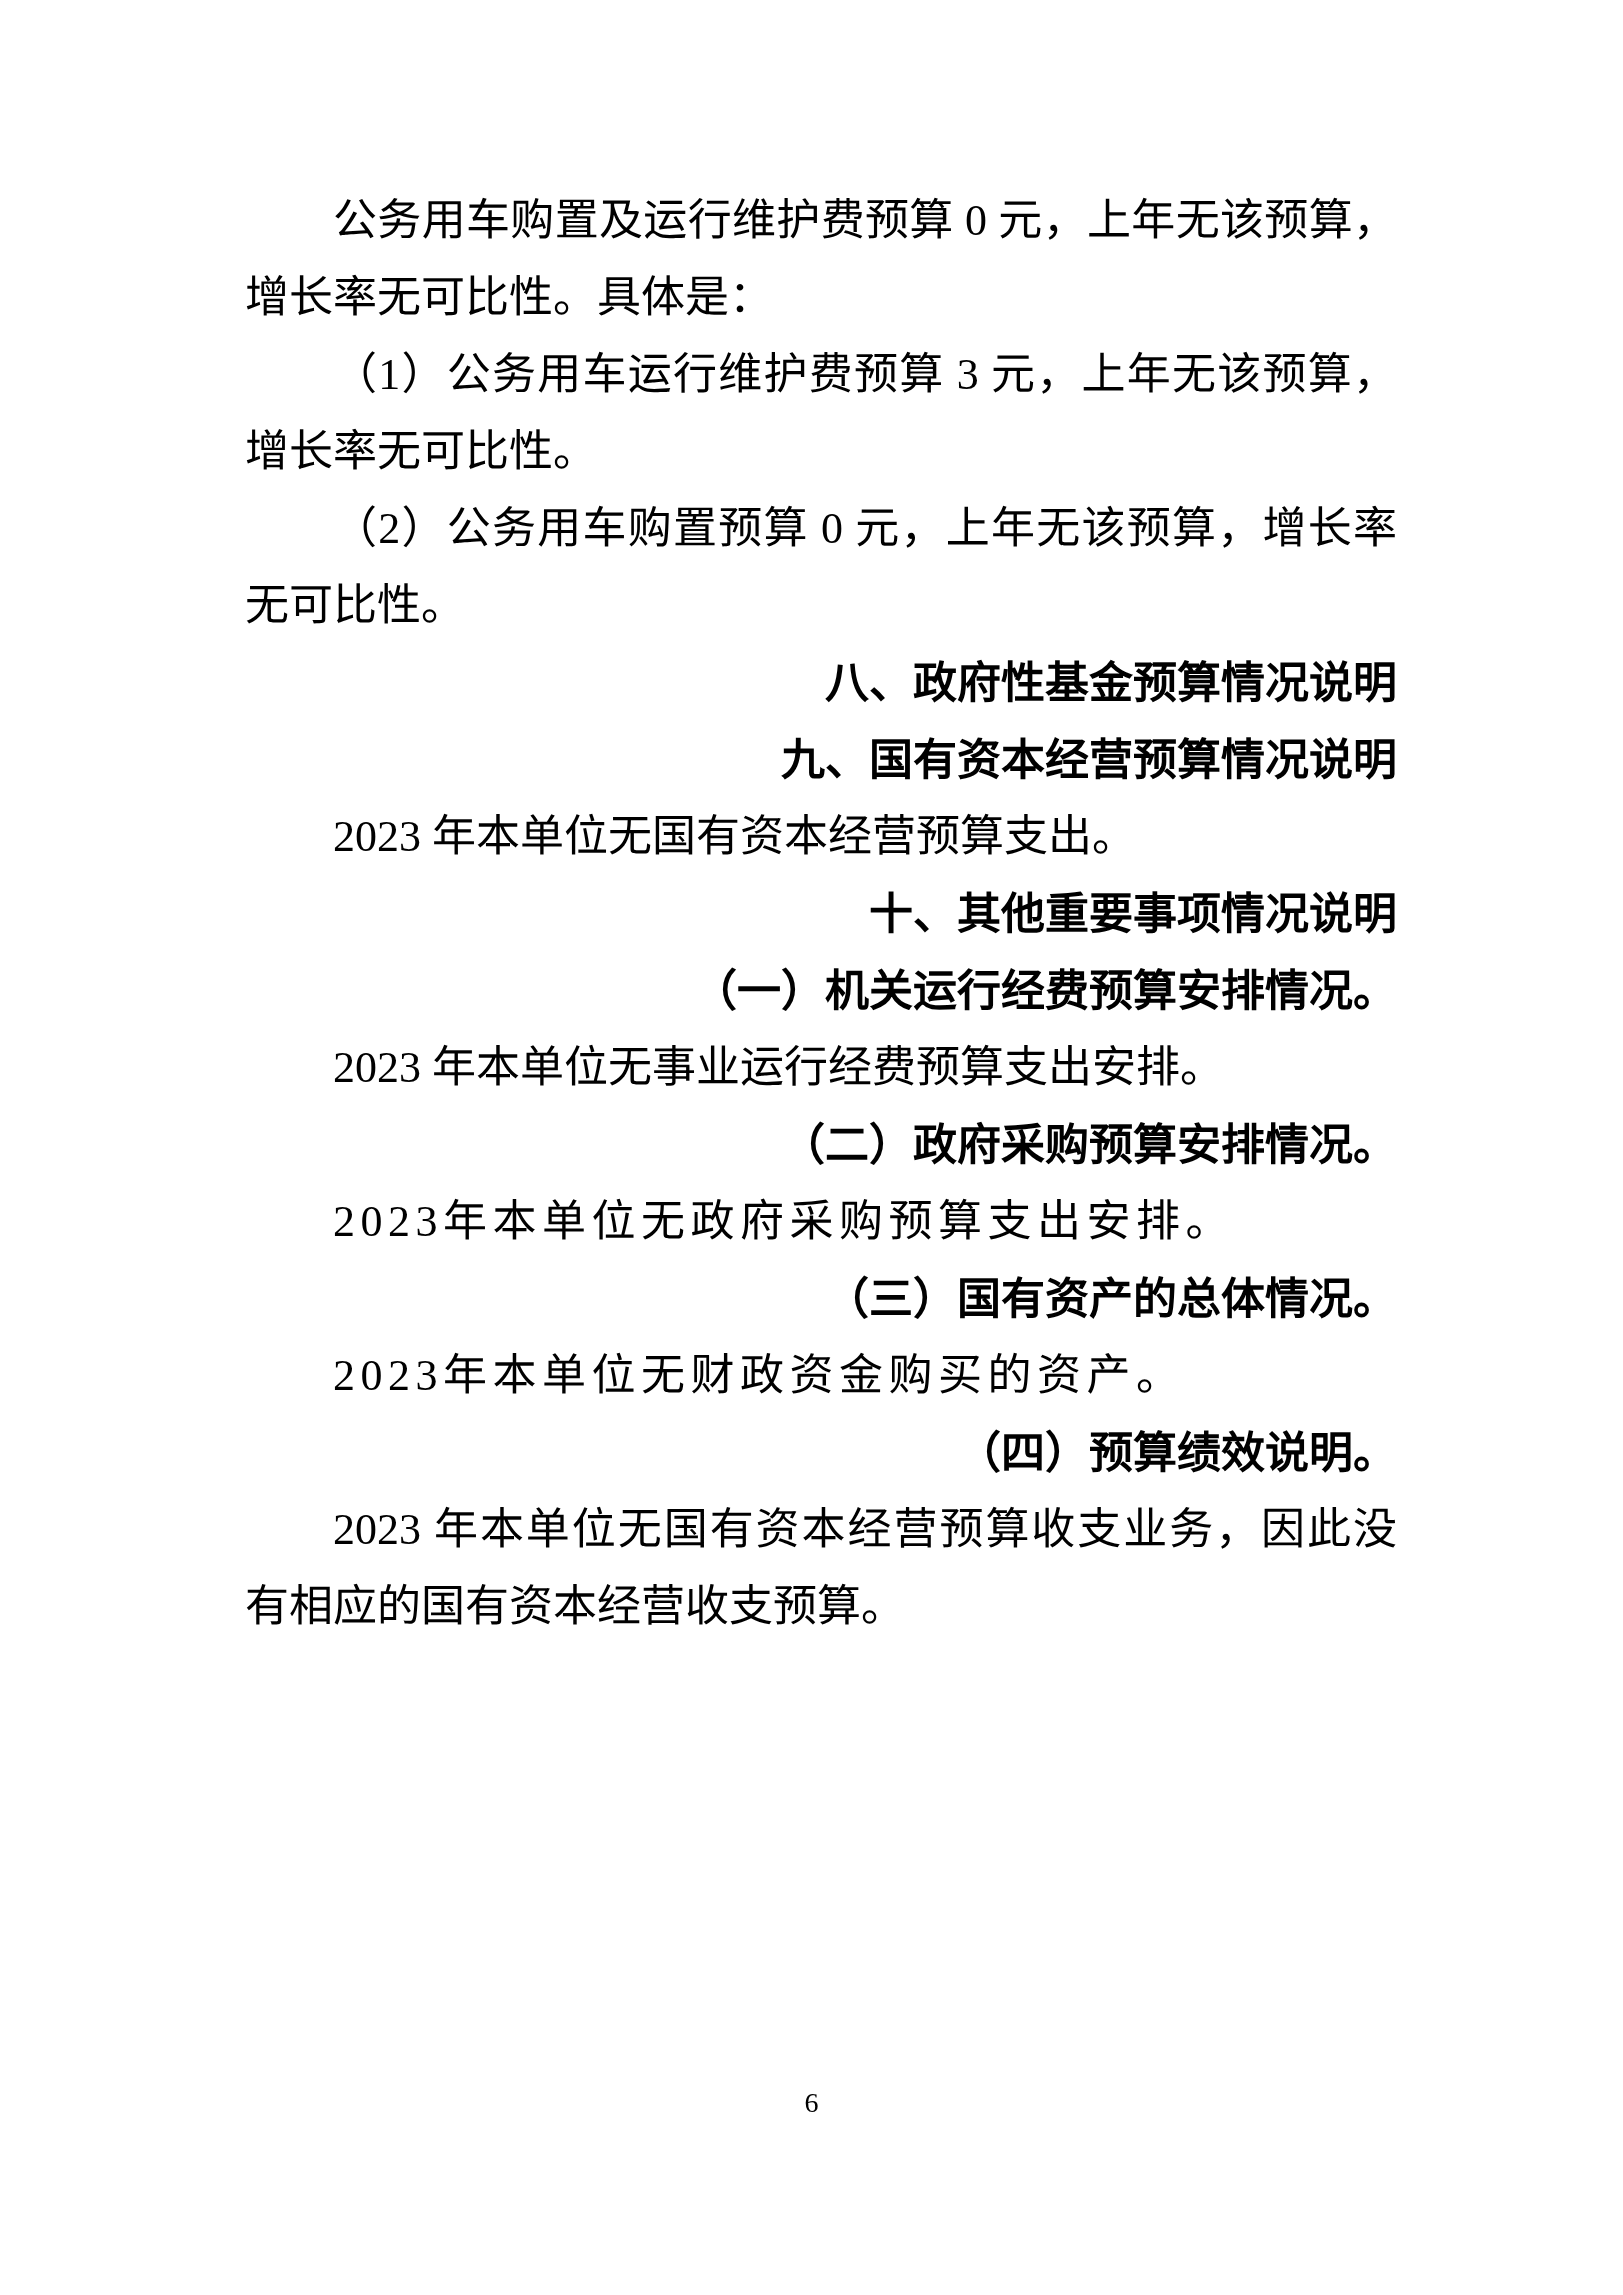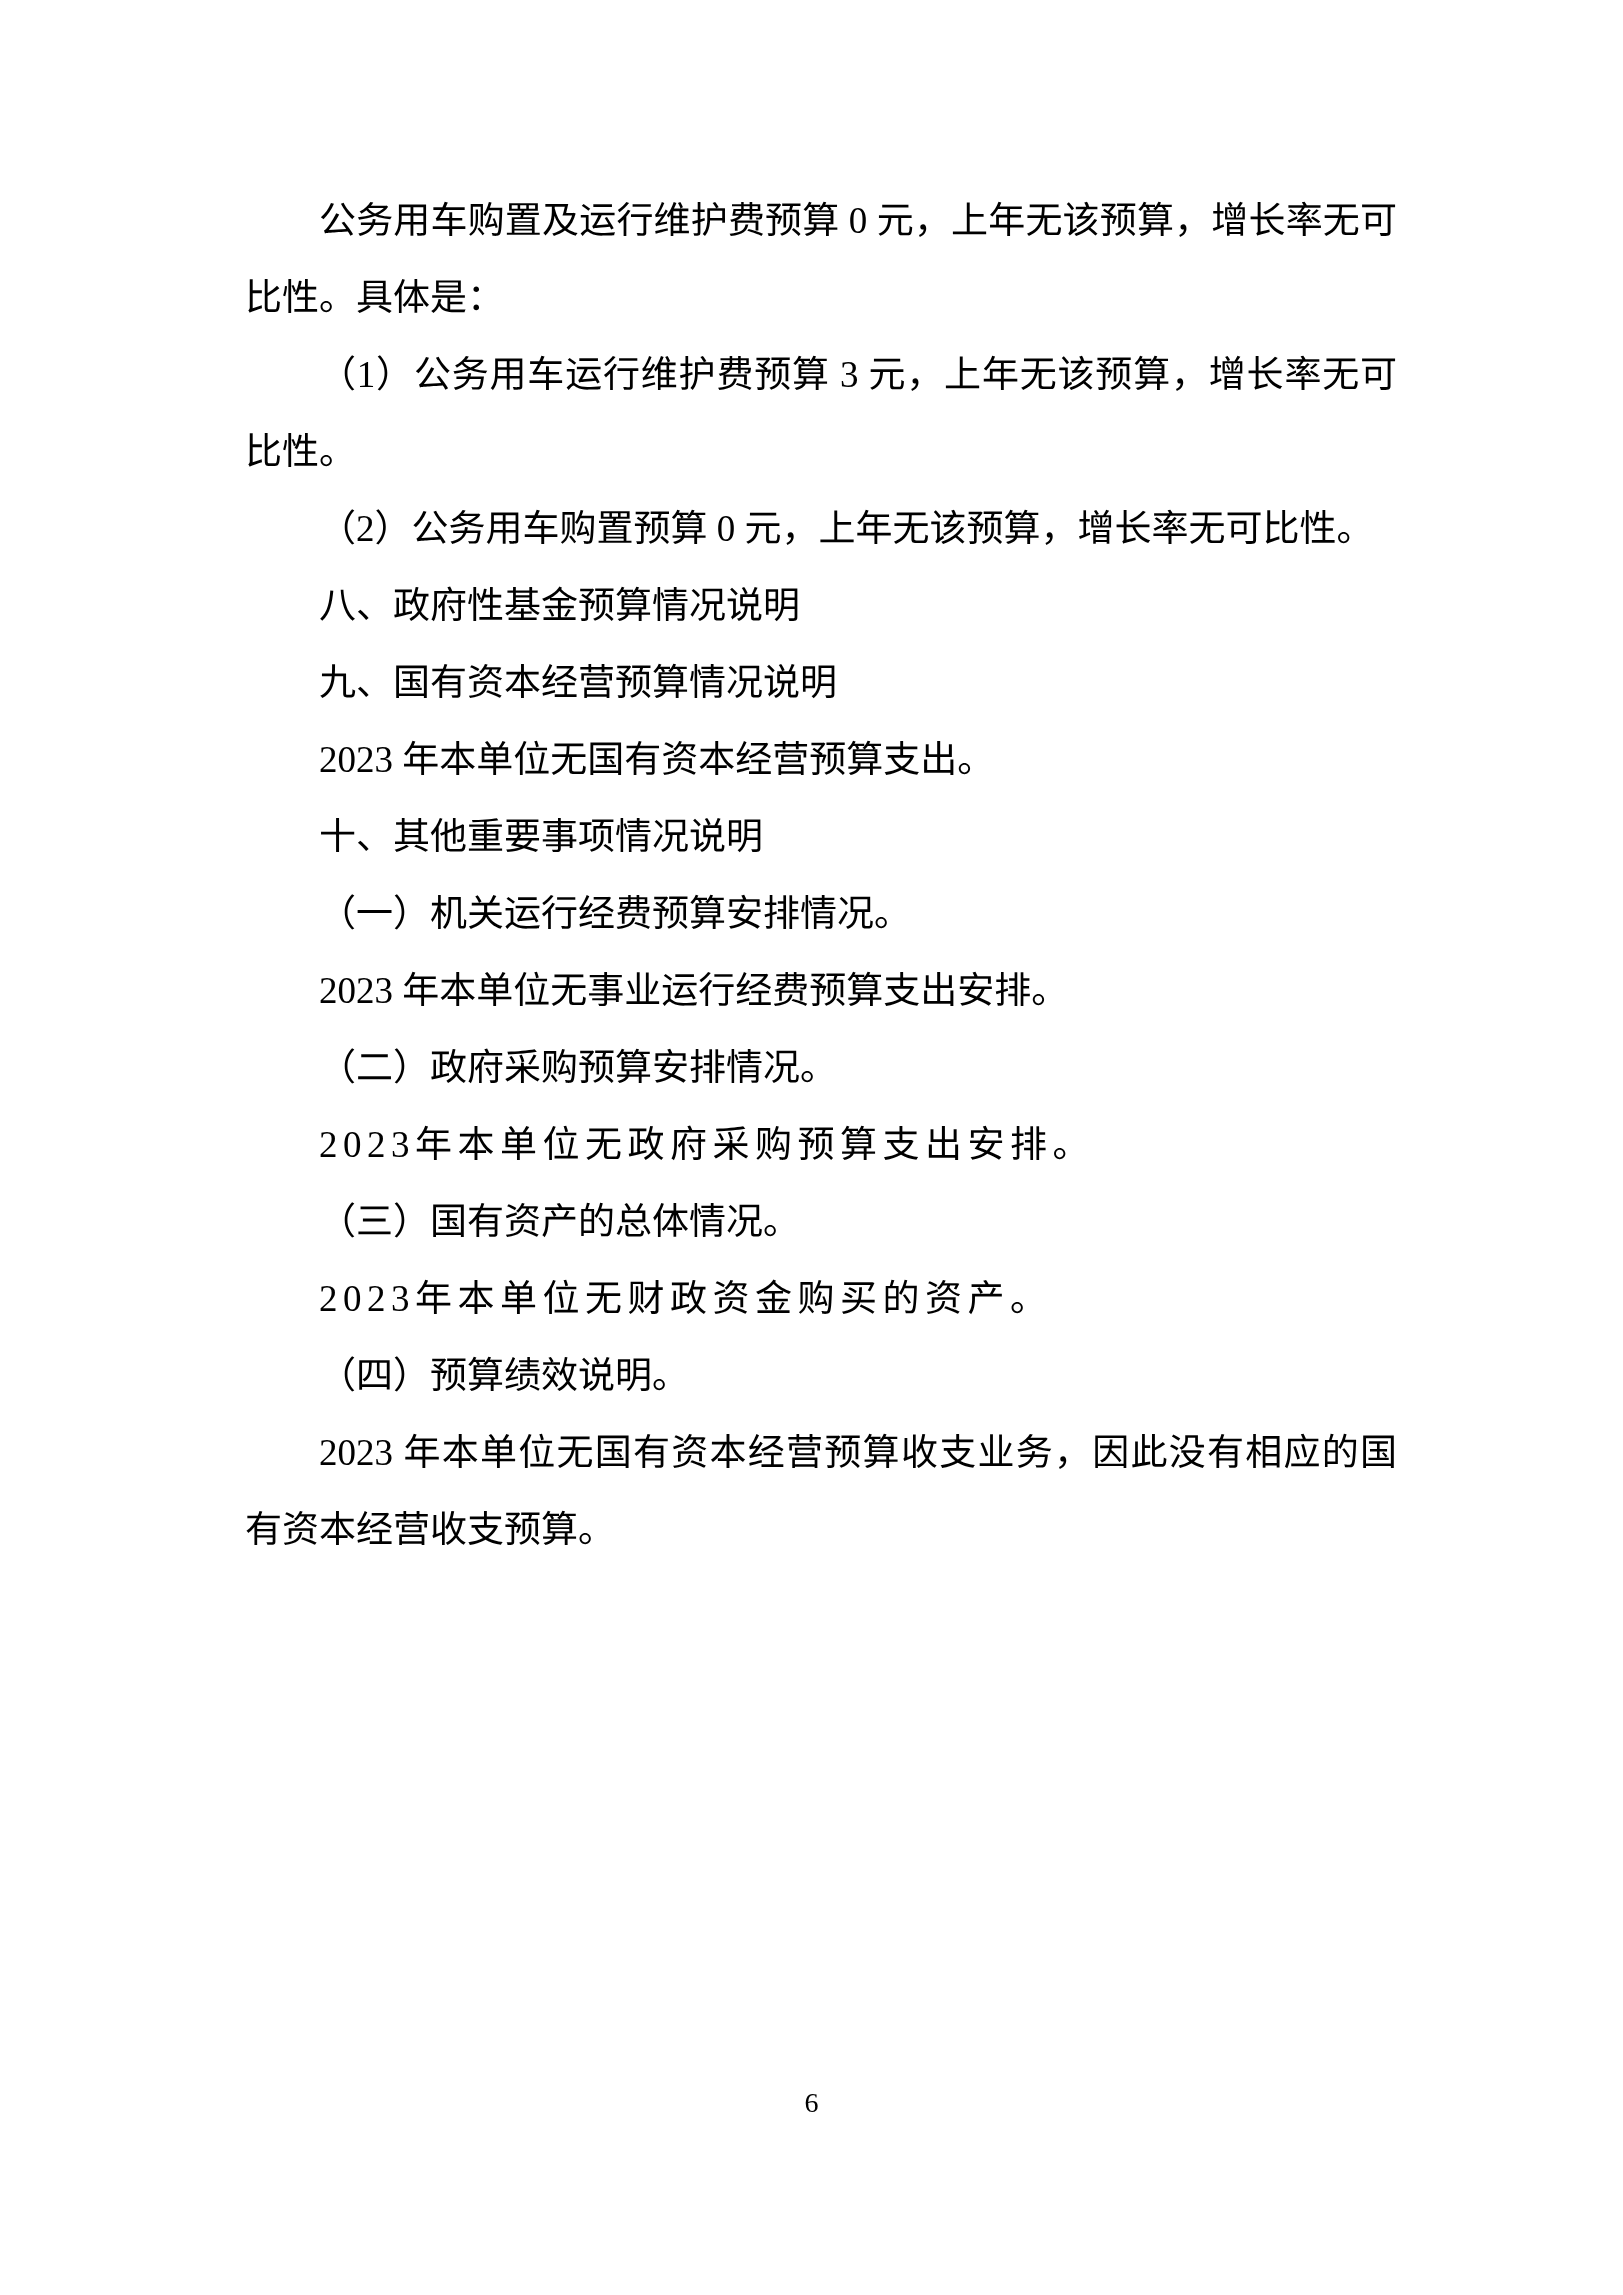--- a/index.html
+++ b/index.html
@@ -18,35 +18,35 @@
   .page {
     position: absolute;
     inset: 0;
     background: #ffffff;
   }
   .content {
     position: absolute;
     left: 245px;
     top: 182px;
     width: 1152px;
-    font-size: 37px;
+    font-size: 44px;
     line-height: 77px;
   }
   .content p {
     margin: 0;
     padding: 0;
     text-indent: 2em;
     text-align: justify;
     text-justify: inter-character;
     font-kerning: none;
   }
   .content p.heading {
     font-family: "Liberation Sans", sans-serif;
-    font-weight: 400;
-    text-align: left;
+    font-weight: 700;
+    text-align: right;
   }
   .content p.spread {
     letter-spacing: 5.5px;
   }
   .footer {
     position: absolute;
     left: 0;
     top: 2084px;
     width: 100%;
     text-align: center;

